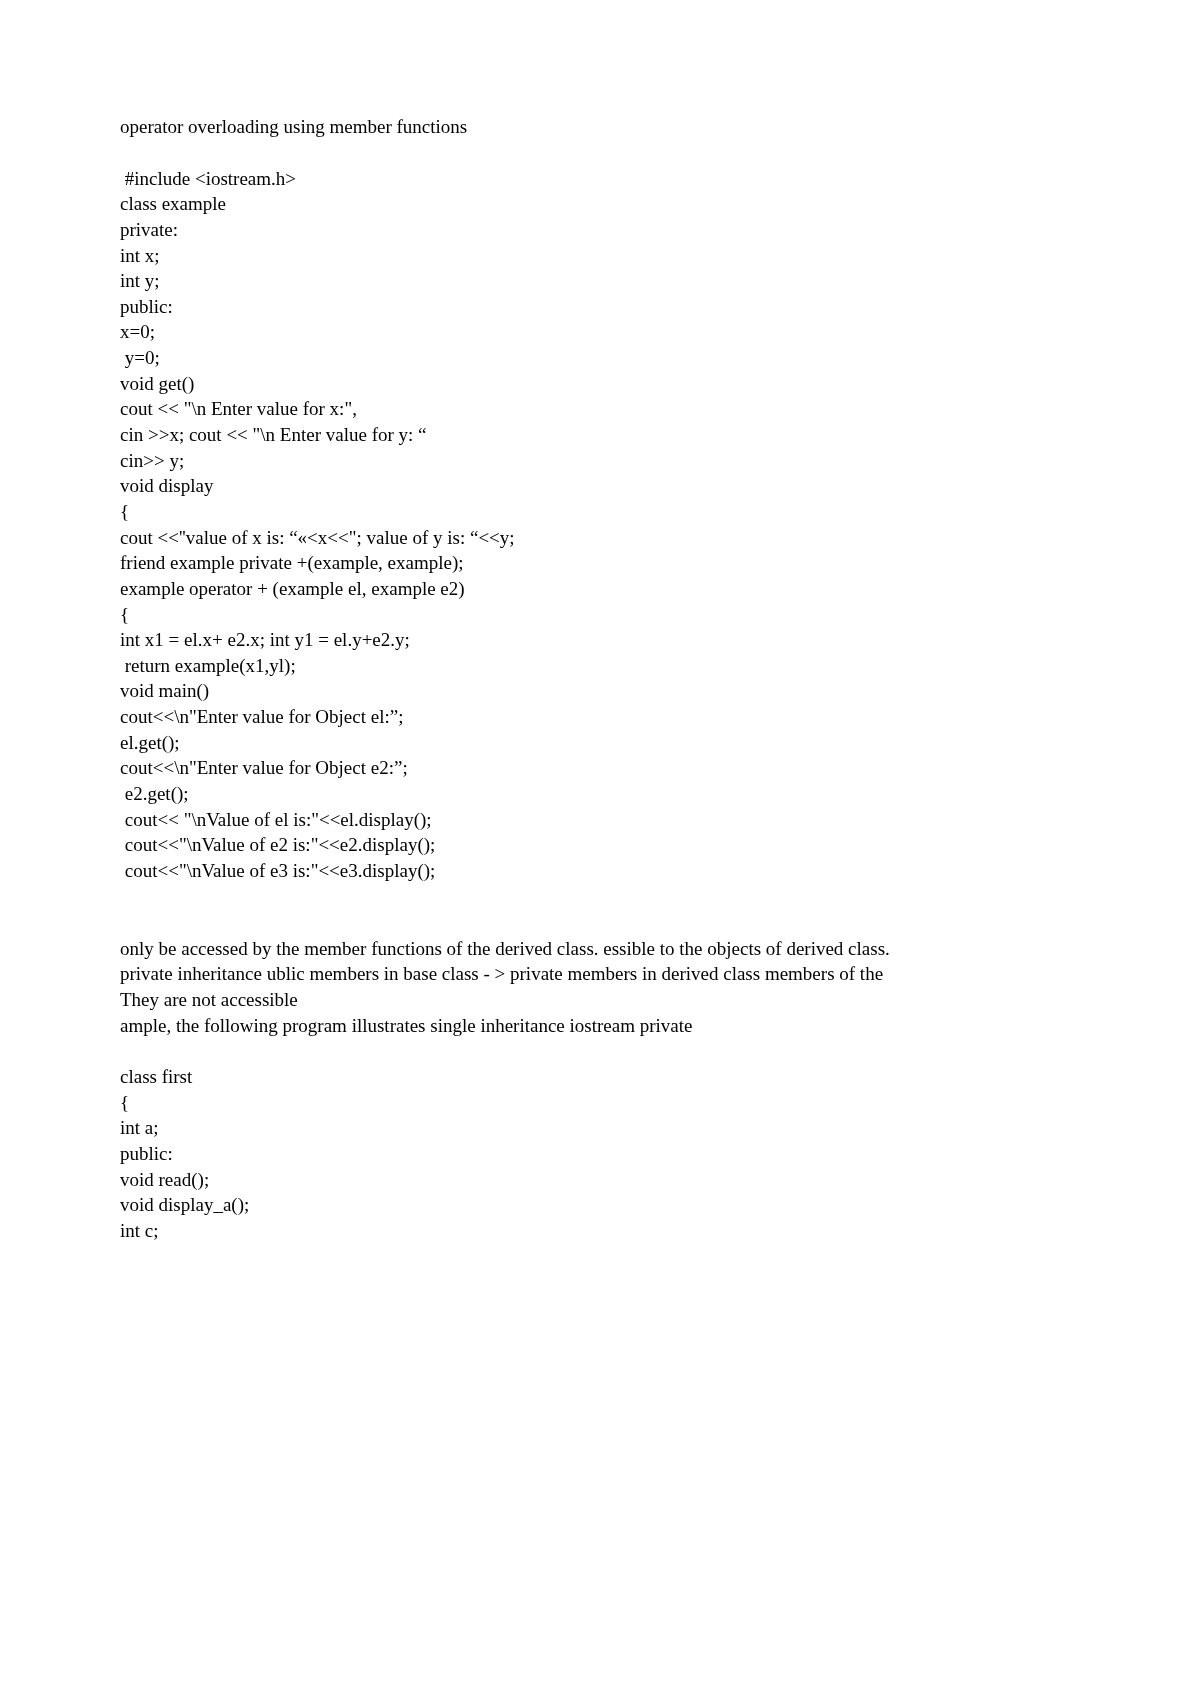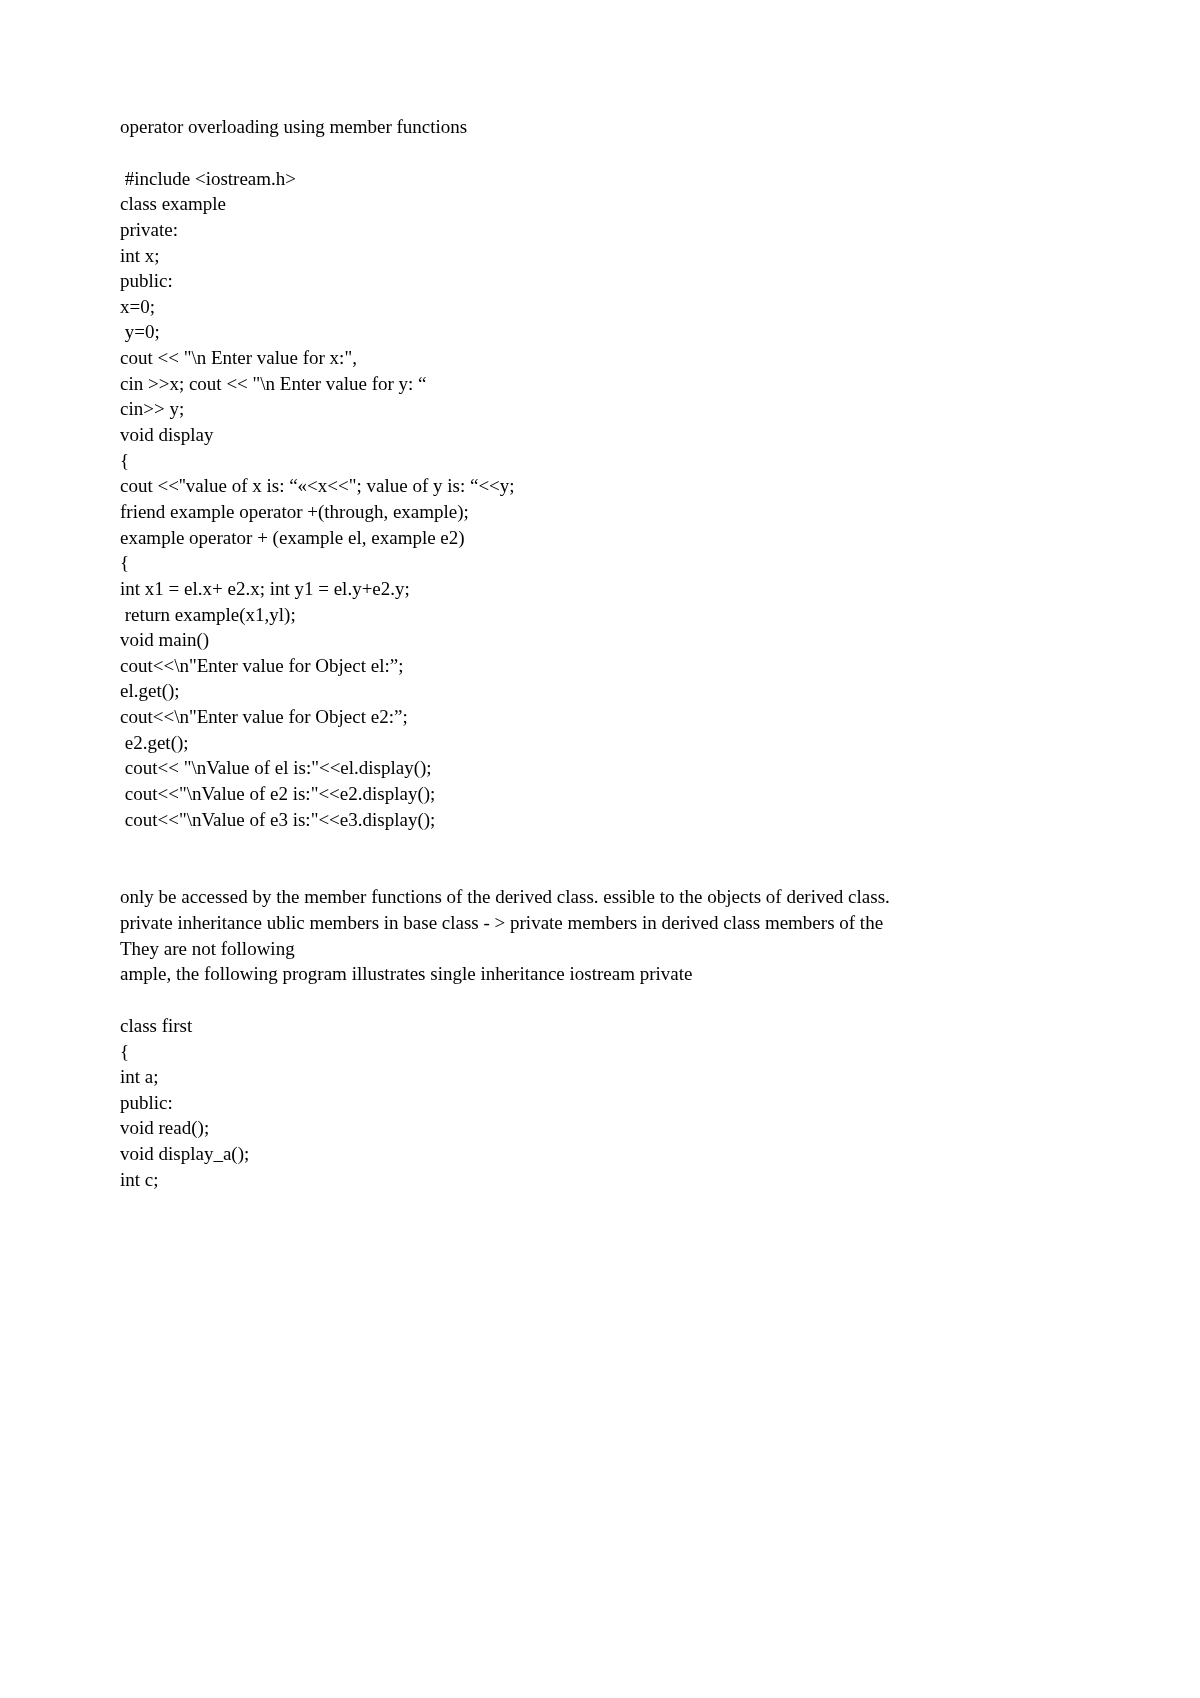--- a/index.html
+++ b/index.html
@@ -35,50 +35,52 @@
 
   <p class="block">operator overloading using member functions</p>
 
   <div class="gap"></div>
 
   <div>
     <p class="block"> #include &lt;iostream.h&gt;</p>
     <p class="block">class example</p>
     <p class="block">private:</p>
     <p class="block">int x;</p>
+    <p class="block">int y;</p>
     <p class="block">public:</p>
     <p class="block">x=0;</p>
     <p class="block"> y=0;</p>
+    <p class="block">void get()</p>
     <p class="block">cout &lt;&lt; "\n Enter value for x:",</p>
     <p class="block">cin &gt;&gt;x; cout &lt;&lt; "\n Enter value for y: “</p>
     <p class="block">cin&gt;&gt; y;</p>
     <p class="block">void display</p>
     <p class="block">{</p>
     <p class="block">cout &lt;&lt;''value of x is: “«&lt;x&lt;&lt;"; value of y is: “&lt;&lt;y;</p>
-    <p class="block">friend example operator +(through, example);</p>
+    <p class="block">friend example private +(example, example);</p>
     <p class="block">example operator + (example el, example e2)</p>
     <p class="block">{</p>
     <p class="block">int x1 = el.x+ e2.x; int y1 = el.y+e2.y;</p>
     <p class="block"> return example(x1,yl);</p>
     <p class="block">void main()</p>
     <p class="block">cout&lt;&lt;\n"Enter value for Object el:”;</p>
     <p class="block">el.get();</p>
     <p class="block">cout&lt;&lt;\n"Enter value for Object e2:”;</p>
     <p class="block"> e2.get();</p>
     <p class="block"> cout&lt;&lt; "\nValue of el is:"&lt;&lt;el.display();</p>
     <p class="block"> cout&lt;&lt;"\nValue of e2 is:"&lt;&lt;e2.display();</p>
     <p class="block"> cout&lt;&lt;"\nValue of e3 is:"&lt;&lt;e3.display();</p>
   </div>
 
   <div class="big-gap"></div>
 
   <div>
     <p class="block">only be accessed by the member functions of the derived class. essible to the objects of derived class.</p>
     <p class="block">private inheritance ublic members in base class - &gt; private members in derived class members of the</p>
-    <p class="block">They are not following</p>
+    <p class="block">They are not accessible</p>
     <p class="block">ample, the following program illustrates single inheritance iostream private</p>
   </div>
 
   <div class="gap"></div>
 
   <div>
     <p class="block">class first</p>
     <p class="block">{</p>
     <p class="block">int a;</p>
     <p class="block">public:</p>

